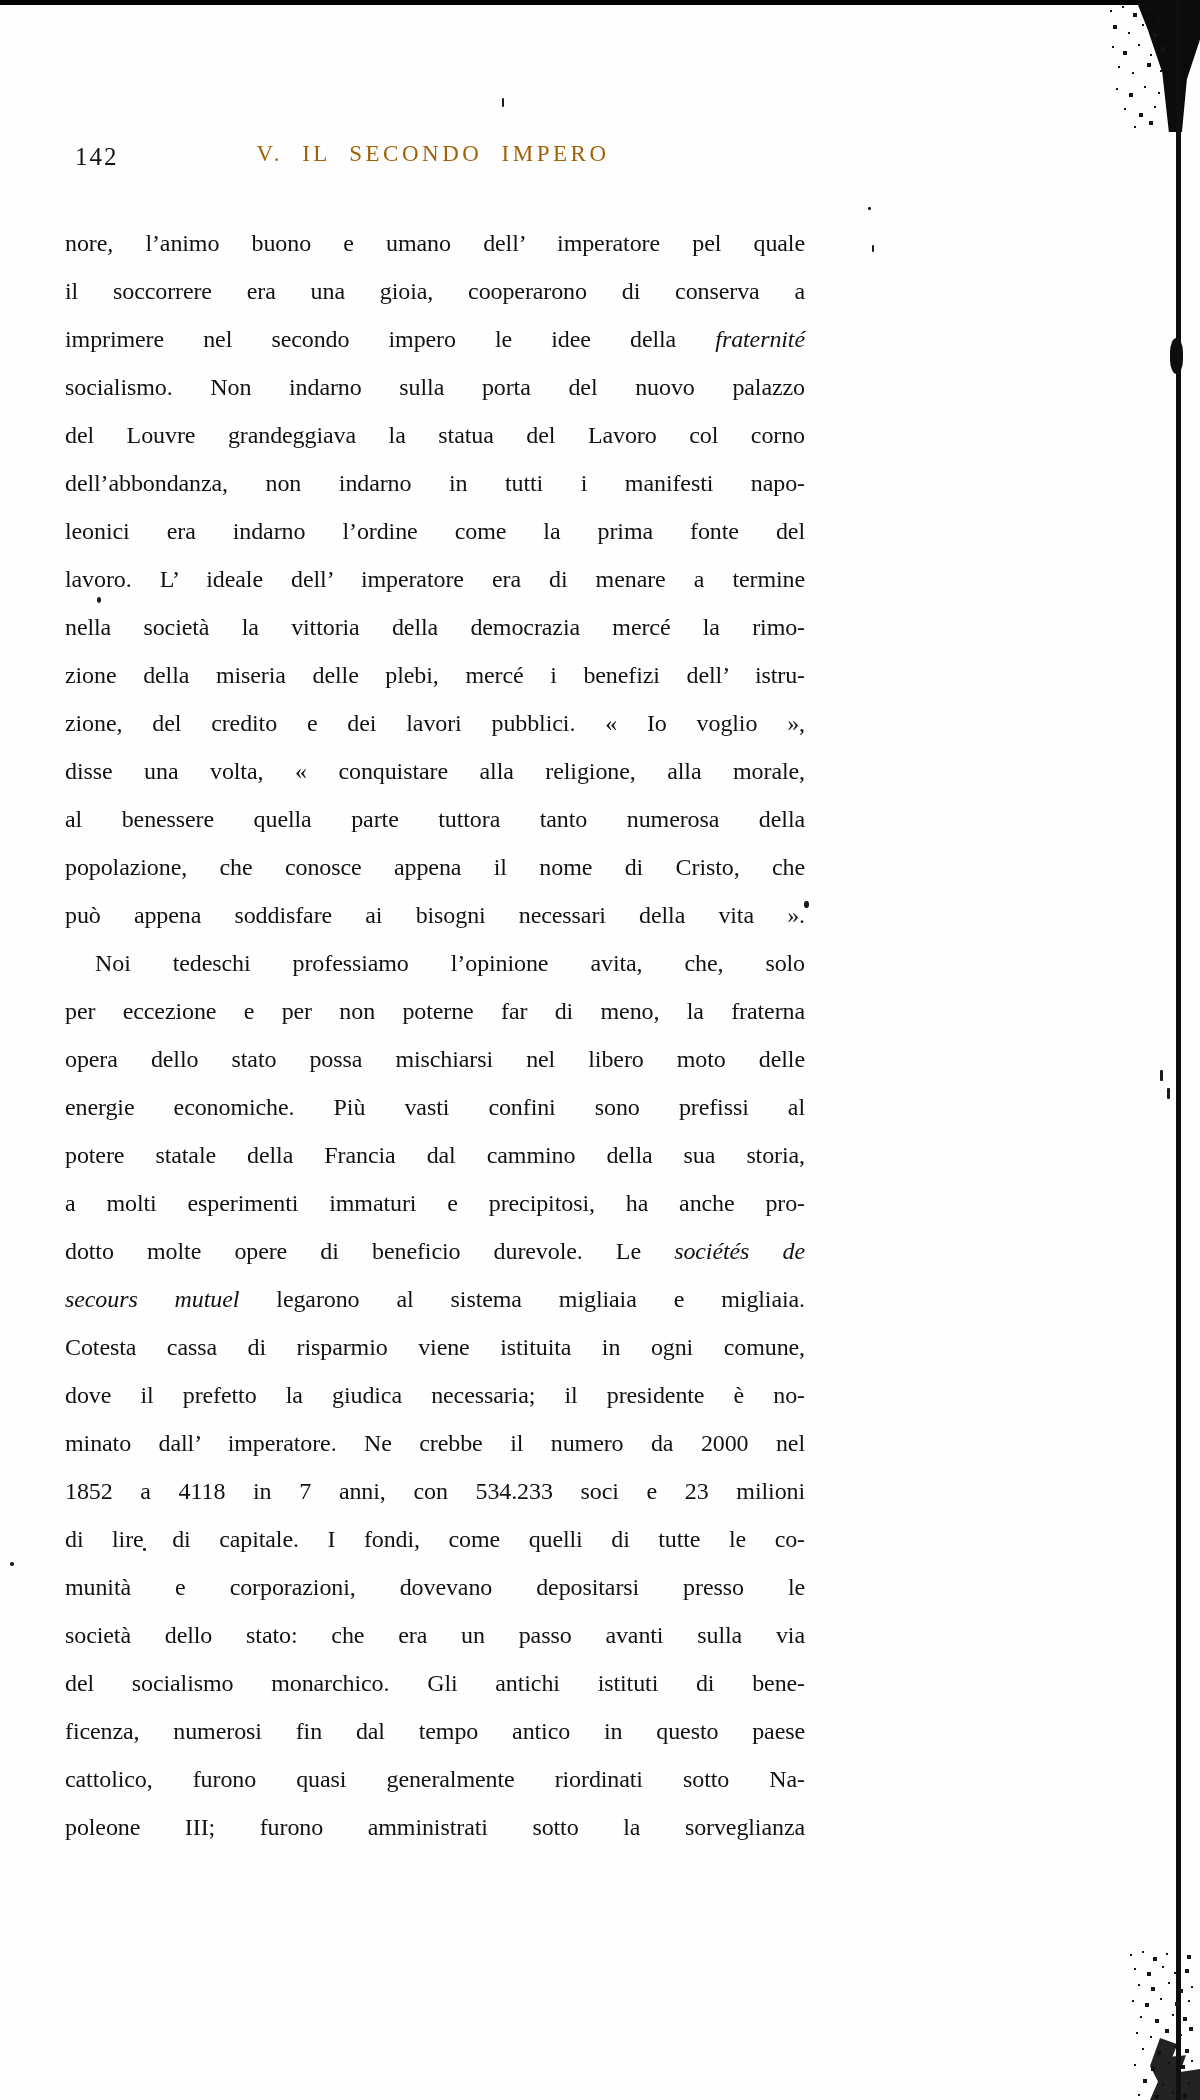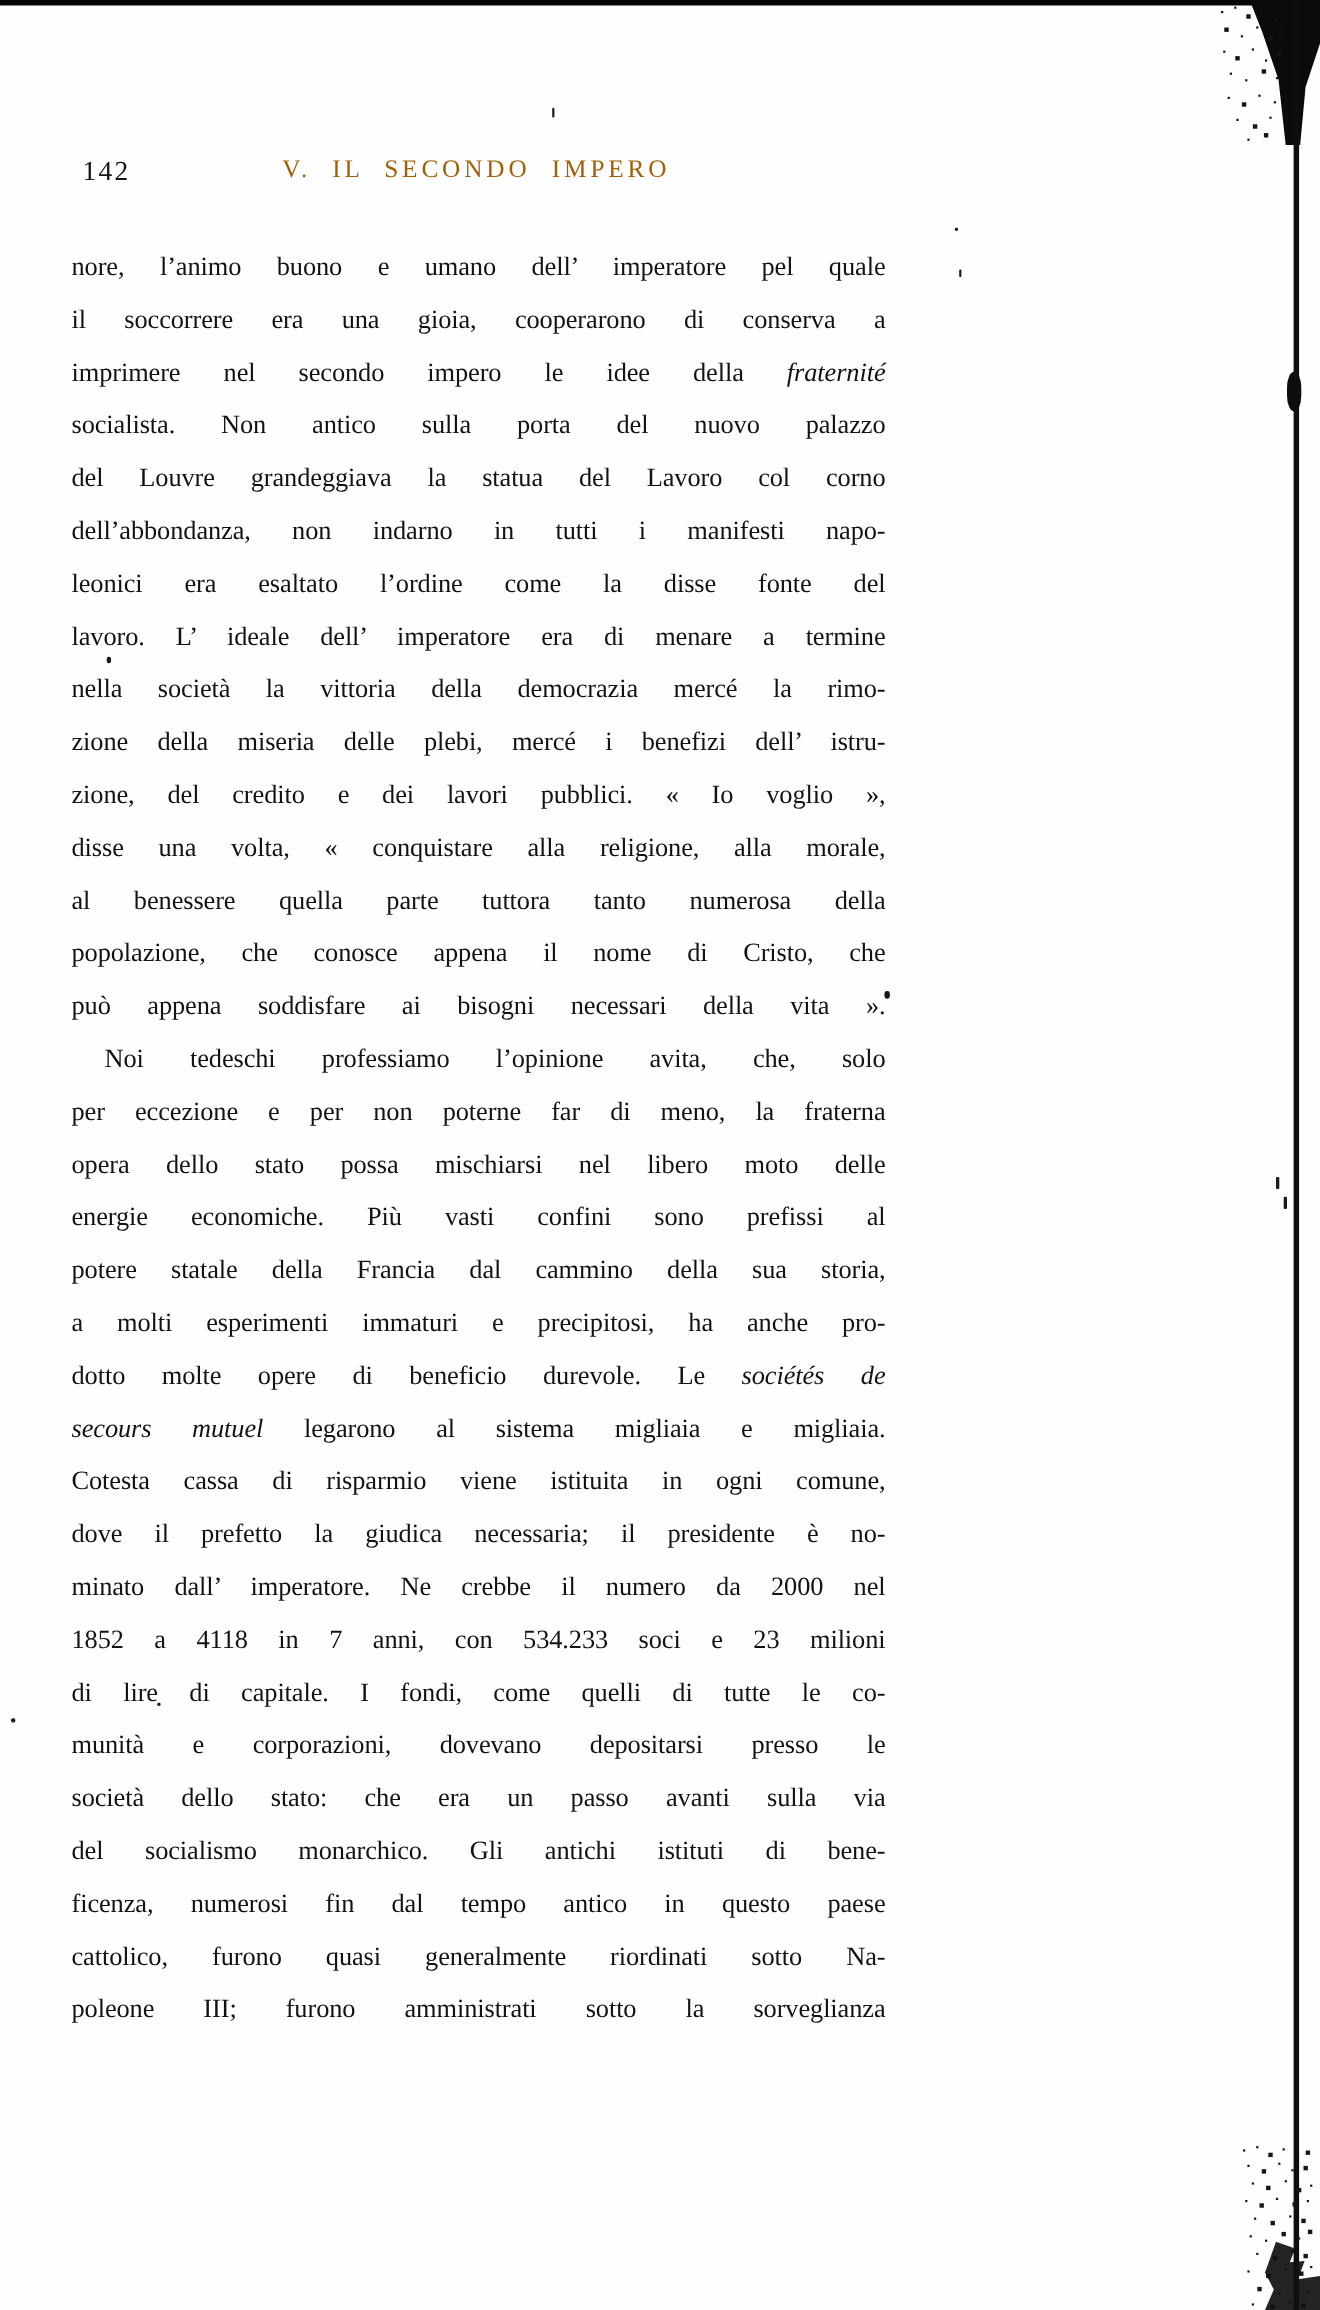--- a/index.html
+++ b/index.html
@@ -142,24 +142,24 @@
   <div class="header-row">
     <span class="page-number">142</span>
     <span class="running-title">V. IL SECONDO IMPERO</span>
   </div>
 
   <div class="text-block">
       <div class="para">
         <div class="line"><span>nore, l’animo buono e umano dell’ imperatore pel quale</span></div>
         <div class="line"><span>il soccorrere era una gioia, cooperarono di conserva a</span></div>
         <div class="line"><span>imprimere nel secondo impero le idee della </span><span class="it">fraternité</span></div>
-        <div class="line"><span>socialista. Non antico sulla porta del nuovo palazzo</span></div>
+        <div class="line"><span>socialismo. Non indarno sulla porta del nuovo palazzo</span></div>
         <div class="line"><span>del Louvre grandeggiava la statua del Lavoro col corno</span></div>
         <div class="line"><span>dell’abbondanza, non indarno in tutti i manifesti napo-</span></div>
-        <div class="line"><span>leonici era esaltato l’ordine come la disse fonte del</span></div>
+        <div class="line"><span>leonici era indarno l’ordine come la prima fonte del</span></div>
         <div class="line"><span>lavoro. L’ ideale dell’ imperatore era di menare a termine</span></div>
         <div class="line"><span>nella società la vittoria della democrazia mercé la rimo-</span></div>
         <div class="line"><span>zione della miseria delle plebi, mercé i benefizi dell’ istru-</span></div>
         <div class="line"><span>zione, del credito e dei lavori pubblici. « Io voglio »,</span></div>
         <div class="line"><span>disse una volta, « conquistare alla religione, alla morale,</span></div>
         <div class="line"><span>al benessere quella parte tuttora tanto numerosa della</span></div>
         <div class="line"><span>popolazione, che conosce appena il nome di Cristo, che</span></div>
         <div class="line"><span>può appena soddisfare ai bisogni necessari della vita ».</span></div>
       </div>
       <div class="para indent">

